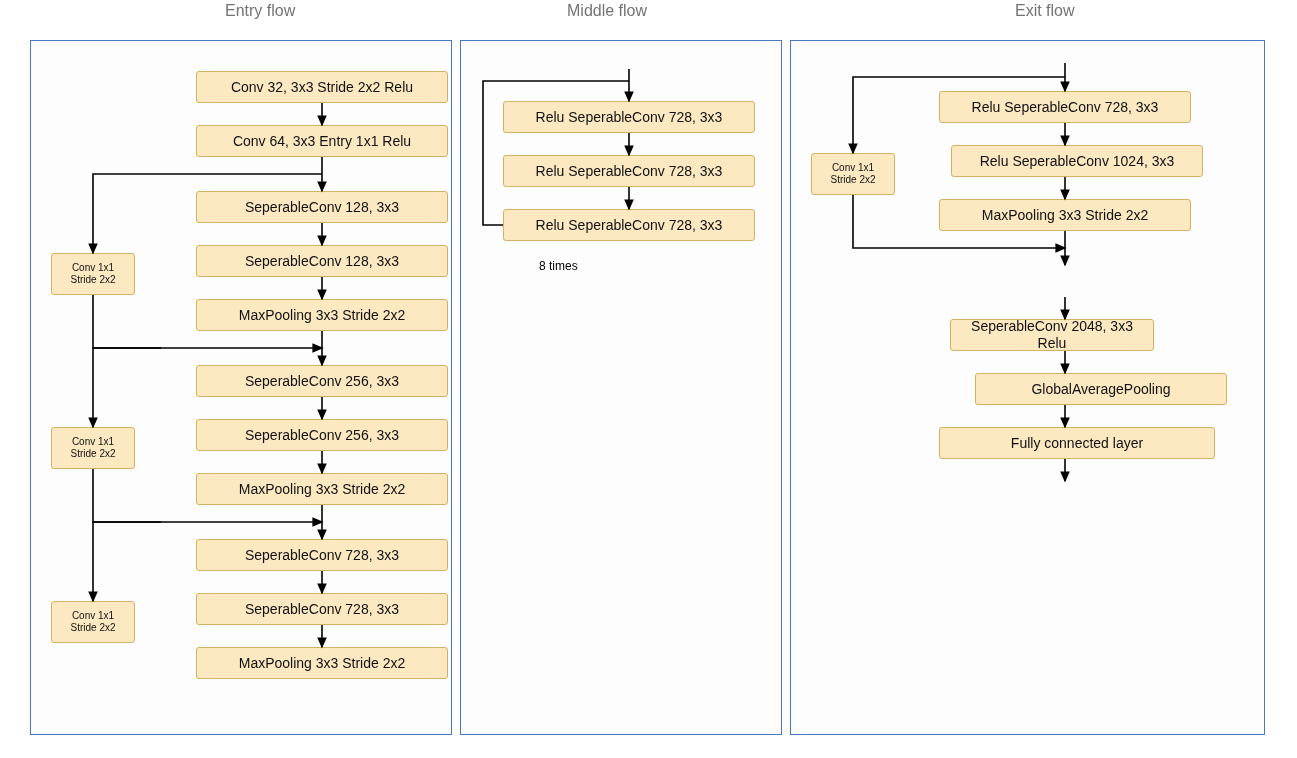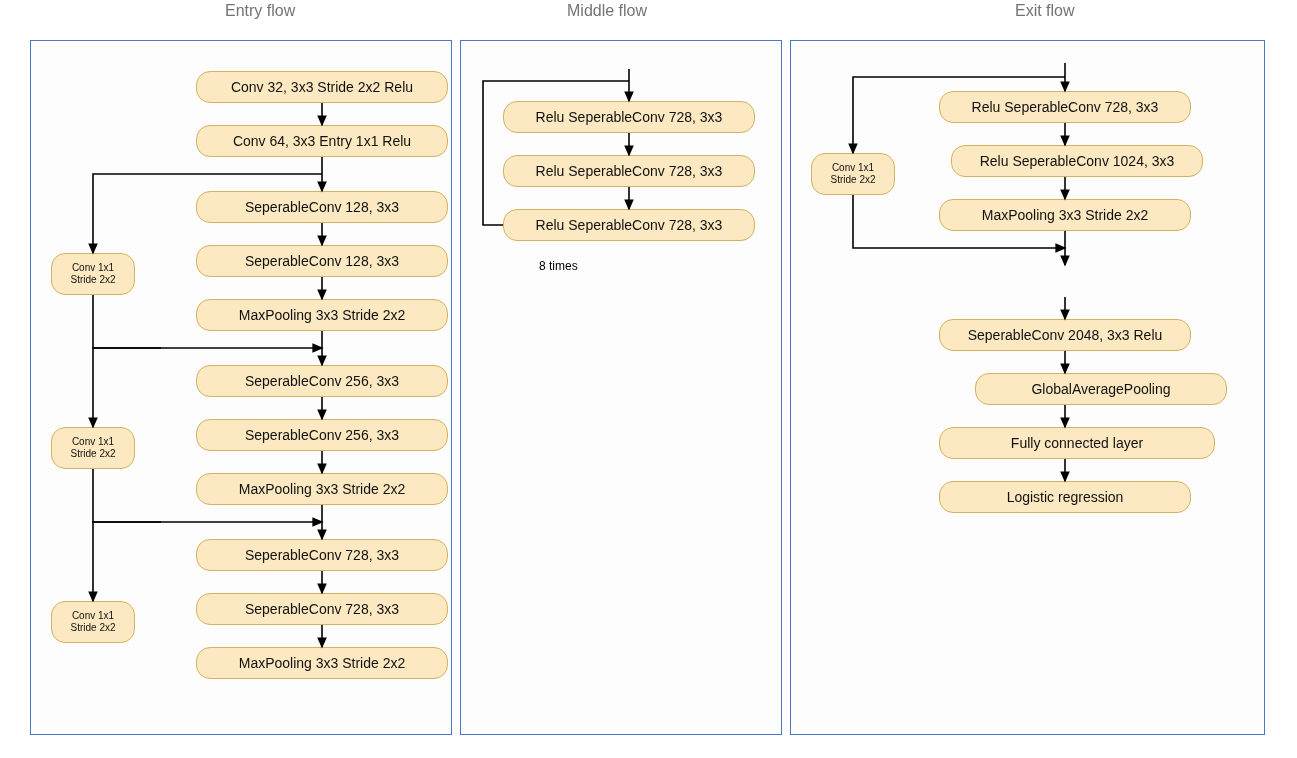--- a/index.html
+++ b/index.html
@@ -26,21 +26,21 @@
     position: absolute;
     top: 40px;
     height: 695px;
     border: 1px solid #4a78c8;
     background: #fdfdfd;
   }
   .block {
     position: absolute;
     background: #fce9c1;
     border: 1px solid #d4b262;
-    border-radius: 14px;
+    border-radius: 3px;
     display: flex;
     align-items: center;
     justify-content: center;
     text-align: center;
     padding: 4px 8px;
     font-size: 14px;
     line-height: 1.2;
   }
   .side-block {
     
@@ -133,24 +133,23 @@
 
         <path d="M 42 184 L 22 184 L 22 40 L 168 40"></path>
       </g>
     </svg>
   </div>
 
   <div class="panel" style="left:790px; width:475px;">
     <div class="block" style="left:148px; top:50px;  width:252px; height:32px;">Relu SeperableConv 728, 3x3</div>
     <div class="block" style="left:160px; top:104px; width:252px; height:32px;">Relu SeperableConv 1024, 3x3</div>
     <div class="block" style="left:148px; top:158px; width:252px; height:32px;">MaxPooling 3x3 Stride 2x2</div>
-    <div class="block" style="left:148px; top:278px; width:252px; height:32px;">SeperableConv 2048, 3x3 Relu</div>
+    <div class="block" style="left:159px; top:278px; width:204px; height:32px;">SeperableConv 2048, 3x3 Relu</div>
     <div class="block" style="left:148px; top:332px; width:252px; height:32px;margin-left:36px;">GlobalAveragePooling</div>
     <div class="block" style="left:148px; top:386px; width:276px; height:32px;">Fully connected layer</div>
-    <div class="block" style="left:148px; top:440px; width:252px; height:32px;">Logistic regression</div>
 
     <div class="block side-block" style="left:20px; top:112px; width:84px; height:42px; white-space:pre-line;">Conv 1x1
 Stride 2x2</div>
 
     <svg class="arrows" width="475" height="695">
       <g stroke="#000" stroke-width="1.6" fill="none">
 
         <line x1="274" y1="22" x2="274" y2="50" marker-end="url(#ah)"></line>
         <line x1="274" y1="82" x2="274" y2="104" marker-end="url(#ah)"></line>
         <line x1="274" y1="136" x2="274" y2="158" marker-end="url(#ah)"></line>

